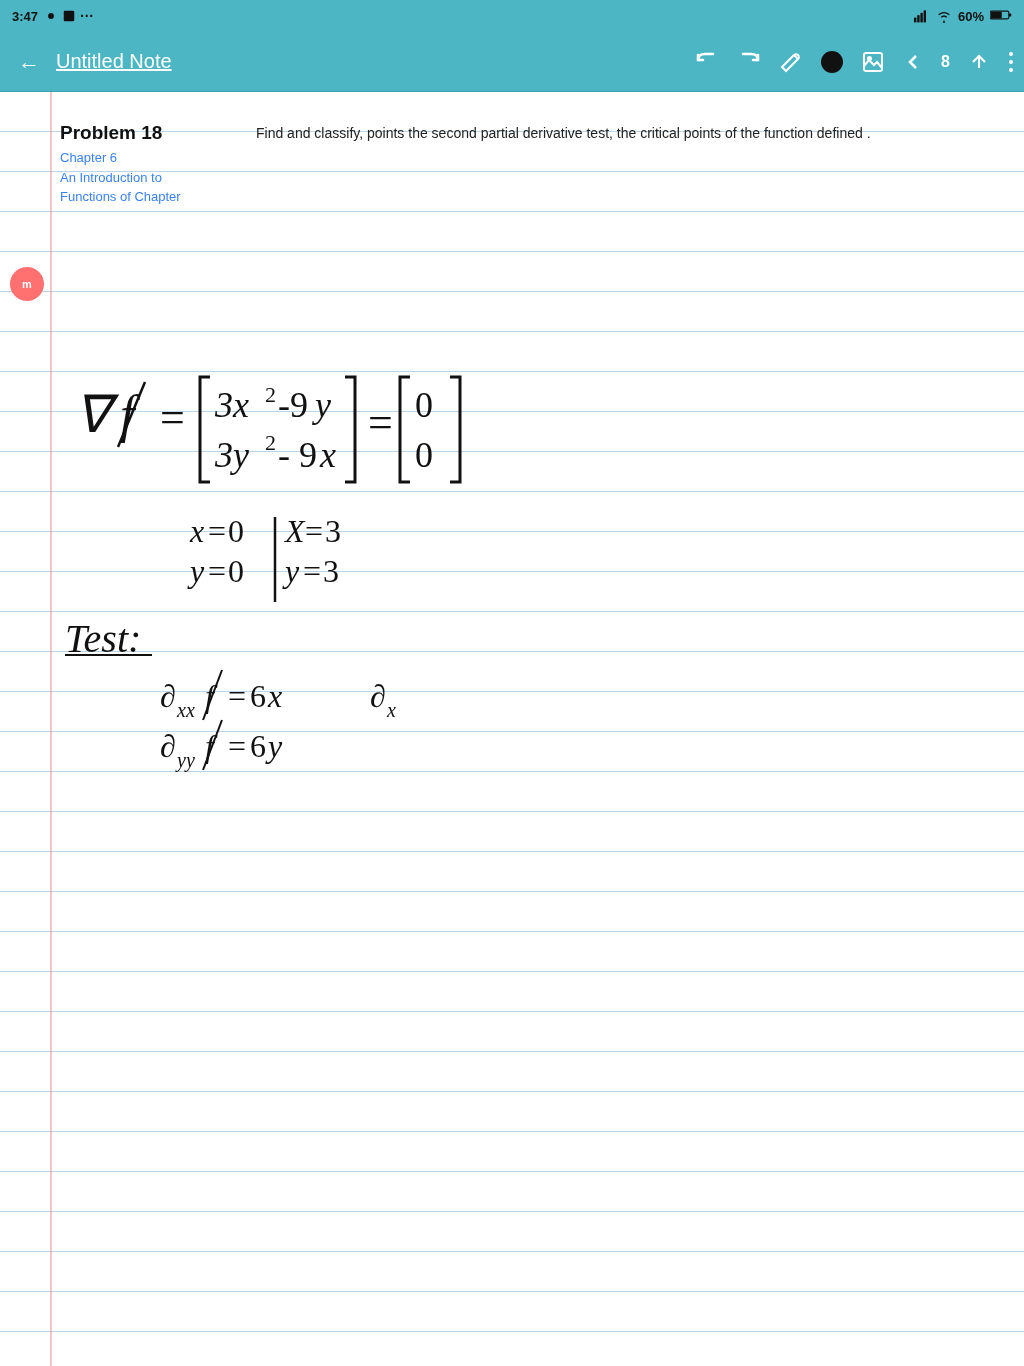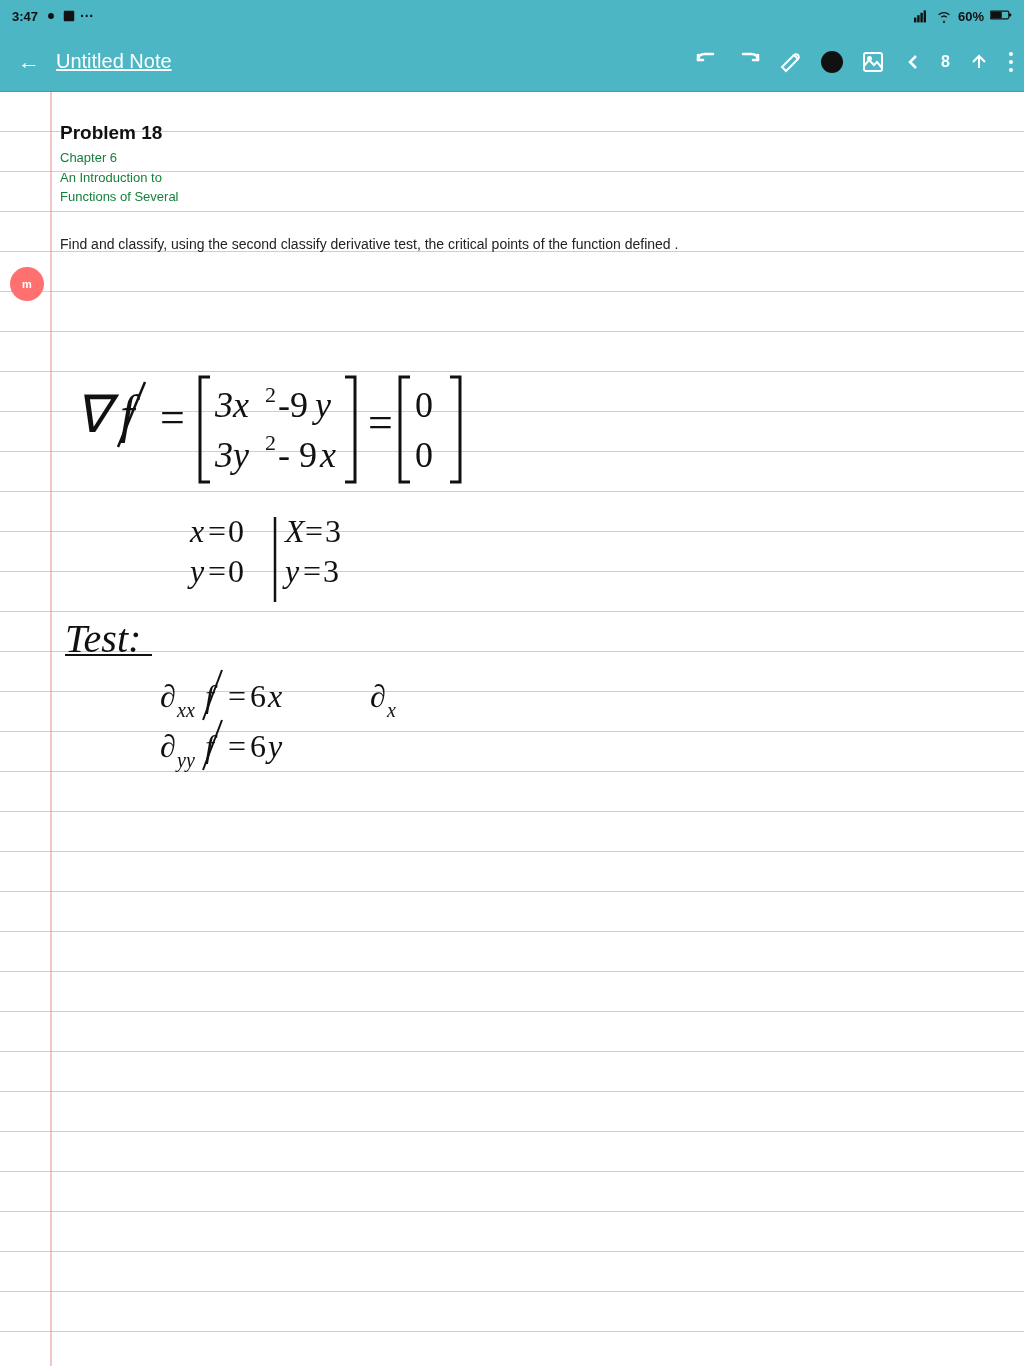--- a/index.html
+++ b/index.html
@@ -125,37 +125,36 @@
     #note-content {
       position: absolute;
       top: 0; left: 0; right: 0; bottom: 0;
       padding: 20px 30px 20px 60px;
     }
 
     
     .problem-section {
       display: flex;
       align-items: flex-start;
-      gap: 26px;
+      gap: 36px;
       margin-bottom: 4px;
       padding-top: 10px;
-      flex-direction: column;
     }
     .problem-left {
       min-width: 160px;
     }
     .problem-title {
       font-size: 19px;
       font-weight: bold;
       color: #111;
       margin-bottom: 4px;
     }
     .problem-subtitle {
       font-size: 13px;
-      color: #15803d;
+      color: #3b82f6;
       line-height: 1.5;
     }
     .problem-right {
       flex: 1;
     }
     .problem-text {
       font-size: 14px;
       color: #222;
       line-height: 1.6;
       margin-bottom: 8px;
@@ -292,25 +291,25 @@
   <div class="margin-line"></div>
 
   <div id="note-content">
 
     <div class="problem-section">
       <div class="problem-left">
         <div class="problem-title">Problem 18</div>
         <div class="problem-subtitle">
           <div>Chapter 6</div>
           <div>An Introduction to</div>
-          <div>Functions of Several</div>
+          <div>Functions of Chapter</div>
         </div>
       </div>
       <div class="problem-right">
-        <div class="problem-text">Find and classify, using the second classify derivative test, the critical points of the function defined .</div>
+        <div class="problem-text">Find and classify, points the second partial derivative test, the critical points of the function defined .</div>
       </div>
     </div>
   </div>
 
   <div class="m-badge">
     <span style="font-size:11px;">m</span>
   </div>
 
   <svg class="hw-svg" viewBox="0 0 1024 1274" xmlns="http://www.w3.org/2000/svg">
 

